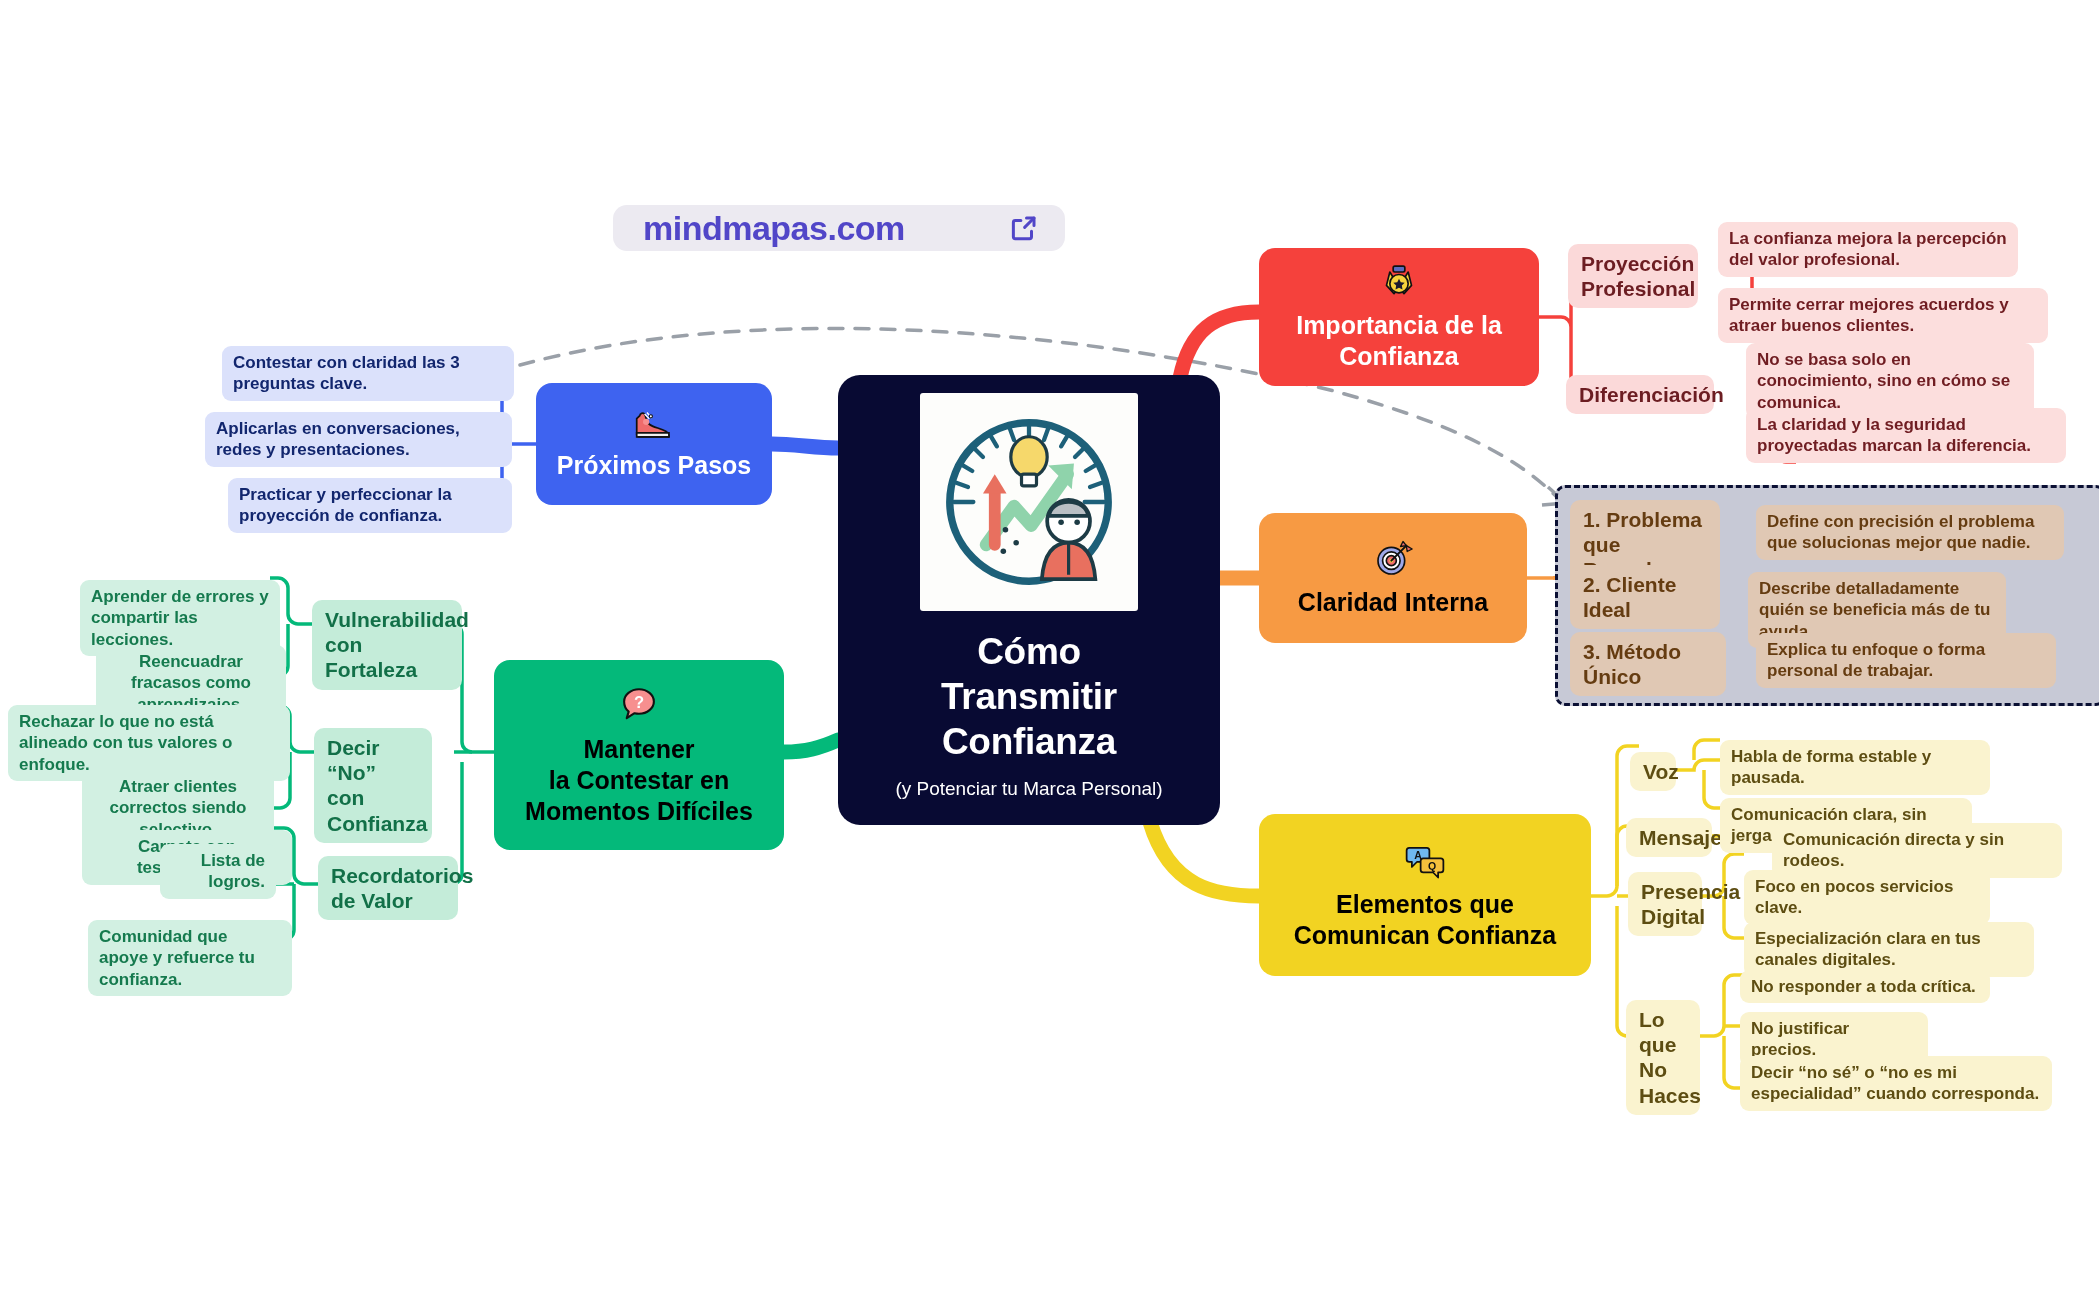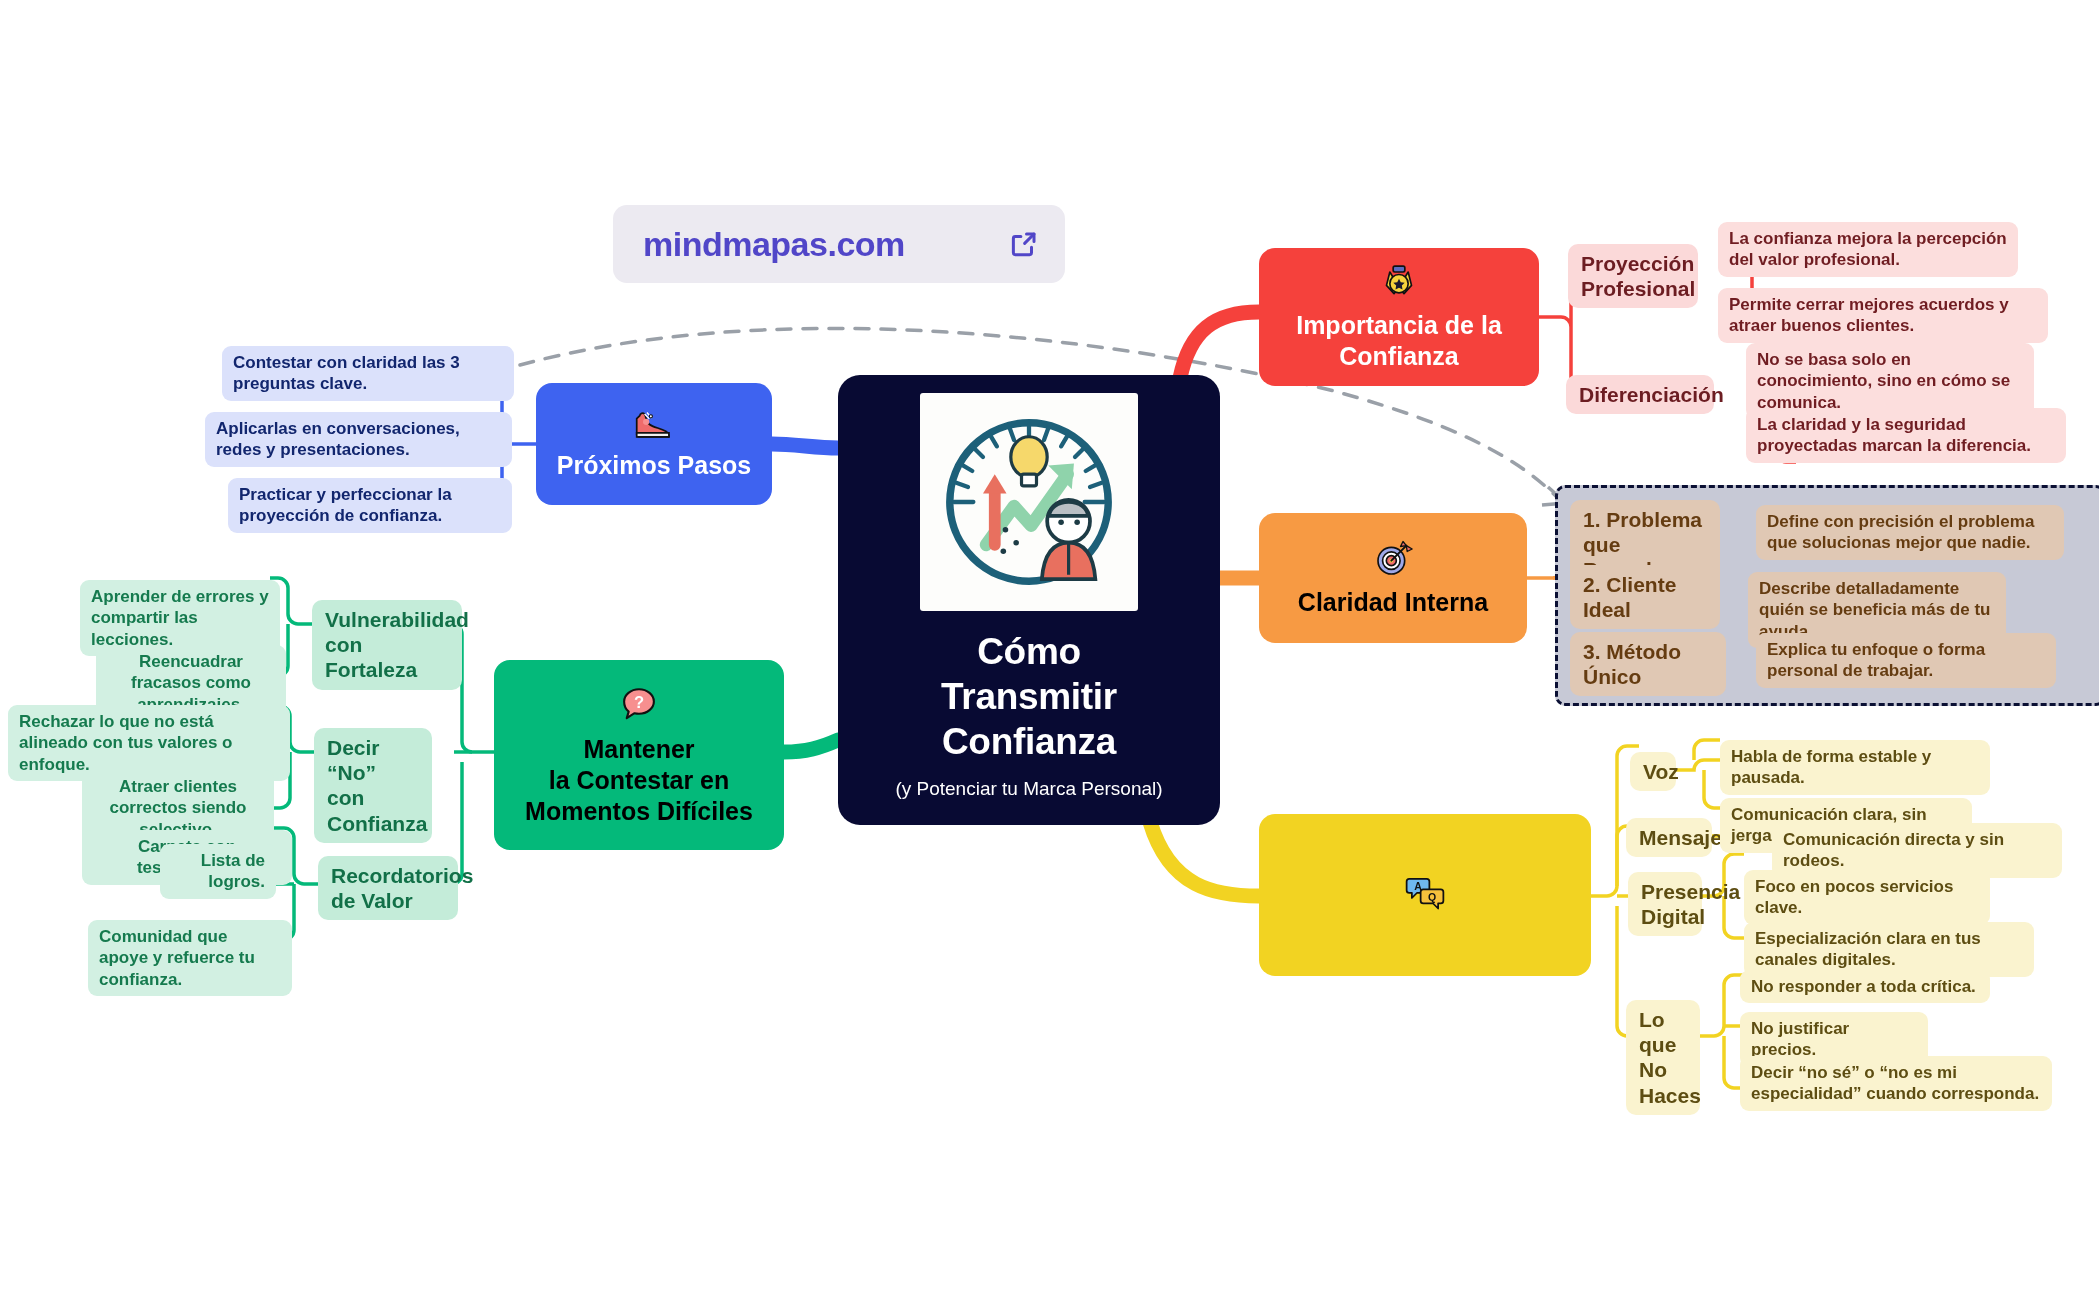--- a/index.html
+++ b/index.html
@@ -10,21 +10,21 @@
     overflow:hidden;
     position:relative;
   }
   #root{position:absolute;inset:0;}
   svg#wires{position:absolute;left:0;top:0;width:2099px;height:1300px;pointer-events:none;}
 
   .node{position:absolute;box-sizing:border-box;}
 
   
   .sitepill{
-    left:613px;top:205px;width:452px;height:78px;
+    left:613px;top:205px;width:452px;height:46px;
     background:#eceaf1;border-radius:14px;
     display:flex;align-items:center;justify-content:space-between;
     padding:0 26px 0 30px;
   }
   .sitepill .txt{
     font-size:34px;font-weight:bold;color:#5146c8;letter-spacing:-0.5px;
   }
   .sitepill .ext{width:30px;height:30px;}
 
   
@@ -268,20 +268,24 @@
 
   <div class="node branch b-yellow">
     <div class="bicon">
       <svg width="42" height="42" viewBox="0 0 48 48">
         <path d="M6 10h20a3 3 0 0 1 3 3v10a3 3 0 0 1-3 3H15l-6 6v-6H6a3 3 0 0 1-3-3V13a3 3 0 0 1 3-3z" fill="#6fb8ef" stroke="#111" stroke-width="2" stroke-linejoin="round"></path>
         <text x="16" y="23" font-size="12" font-family="Liberation Sans, sans-serif" font-weight="bold" fill="#111" text-anchor="middle">A</text>
         <path d="M22 22h20a3 3 0 0 1 3 3v10a3 3 0 0 1-3 3h-3v6l-6-6h-11a3 3 0 0 1-3-3V25a3 3 0 0 1 3-3z" fill="#f6c13c" stroke="#111" stroke-width="2" stroke-linejoin="round"></path>
         <text x="32" y="35" font-size="12" font-family="Liberation Sans, sans-serif" font-weight="bold" fill="#111" text-anchor="middle">Q</text>
       </svg>
     </div>
+    <div class="blabel">
+      <div>Elementos que</div>
+      <div>Comunican Confianza</div>
+    </div>
   </div>
 
   <div class="sub yellow" style="left:1630px;top:752px;width:46px;">
     <div>Voz</div>
   </div>
   <div class="sub yellow" style="left:1626px;top:818px;width:86px;">
     <div>Mensaje</div>
   </div>
   <div class="sub yellow" style="left:1628px;top:872px;width:74px;">
     <div>Presencia</div>

